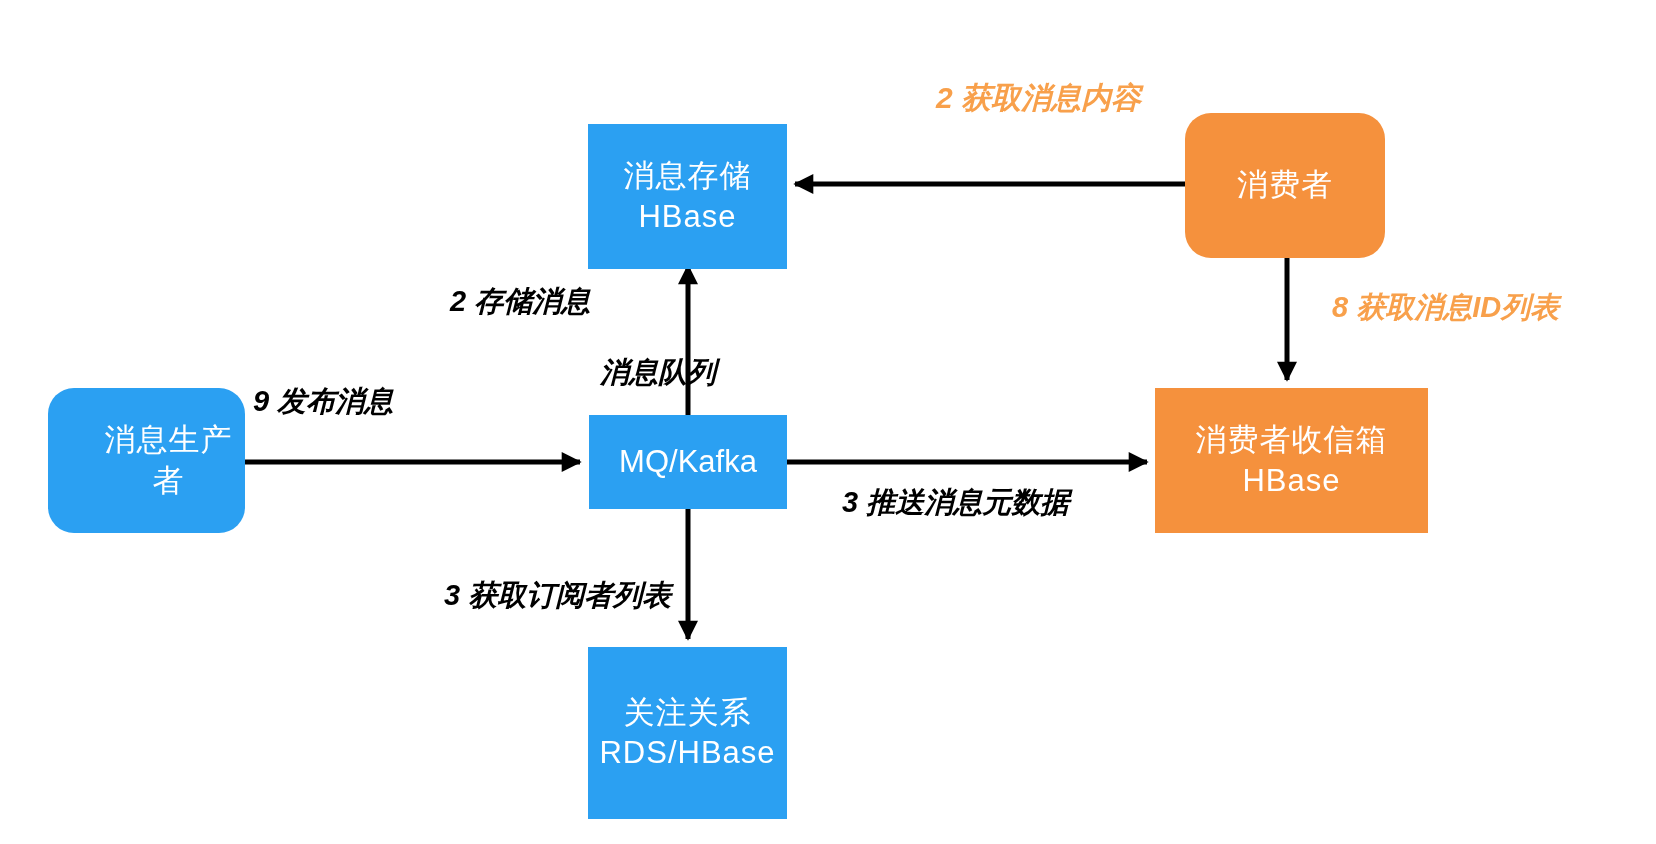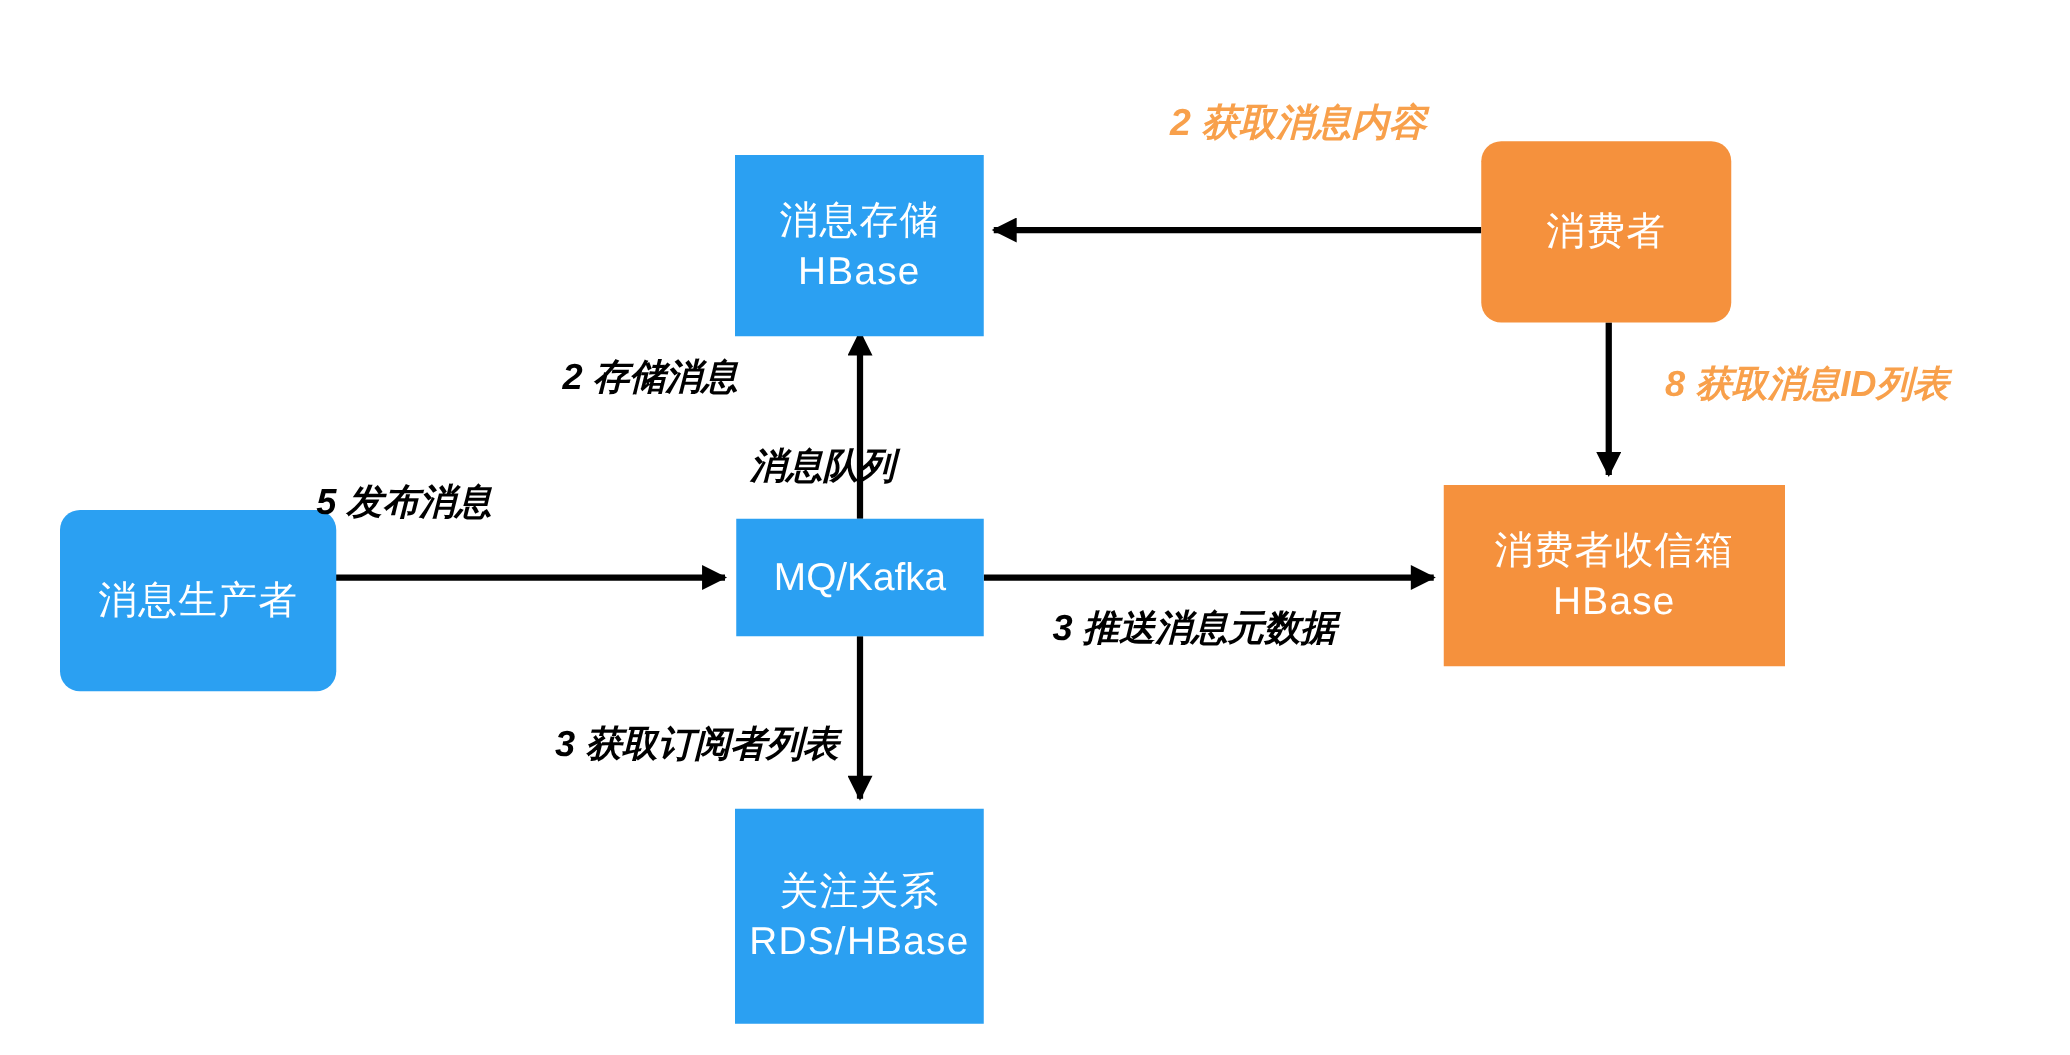--- a/index.html
+++ b/index.html
@@ -36,21 +36,21 @@
     justify-content:center;
     text-align:center;
     color:var(--box-text);
     font-size:31px;
     font-weight:500;
     line-height:1.3;
     letter-spacing:1px;
   }
   .node.blue{background:var(--blue-box);}
   .node.orange{background:var(--orange-box);}
-  .node.rounded{border-radius:16px;}
+  .node.rounded{border-radius:26px;}
   .edge-label{
     position:absolute;
     white-space:nowrap;
     font-size:29px;
     font-weight:700;
     color:var(--label-text);
     font-style:italic;
   }
   .edge-label.orange{color:var(--orange-label);}
 </style>
@@ -66,21 +66,21 @@
       </marker>
     </defs>
     <line x1="233" y1="462" x2="580" y2="462" stroke="#000" stroke-width="5" marker-end="url(#ah)"></line>
     <line x1="688" y1="415" x2="688" y2="266" stroke="#000" stroke-width="5" marker-end="url(#ah)"></line>
     <line x1="688" y1="509" x2="688" y2="639" stroke="#000" stroke-width="5" marker-end="url(#ah)"></line>
     <line x1="787" y1="462" x2="1147" y2="462" stroke="#000" stroke-width="5" marker-end="url(#ah)"></line>
     <line x1="1185" y1="184" x2="795" y2="184" stroke="#000" stroke-width="5" marker-end="url(#ah)"></line>
     <line x1="1287" y1="258" x2="1287" y2="380" stroke="#000" stroke-width="5" marker-end="url(#ah)"></line>
   </svg>
 
-  <div class="node blue rounded" style="left:48px;top:408px;width:221px;height:145px;">
+  <div class="node blue rounded" style="left:48px;top:388px;width:153px;height:145px;padding-left:44px;">
     <span>消息生产者</span>
   </div>
 
   <div class="node blue" style="left:588px;top:124px;width:199px;height:145px;">
     <span>消息存储</span>
     <span>HBase</span>
   </div>
 
   <div class="node blue" style="left:589px;top:415px;width:198px;height:94px;letter-spacing:0;justify-content:center;">
     <span>MQ/Kafka</span>
@@ -93,21 +93,21 @@
 
   <div class="node orange rounded" style="left:1185px;top:113px;width:200px;height:145px;">
     <span>消费者</span>
   </div>
 
   <div class="node orange" style="left:1155px;top:388px;width:273px;height:145px;">
     <span>消费者收信箱</span>
     <span>HBase</span>
   </div>
 
-  <div class="edge-label" style="left:253px;top:382px;">5 发布消息</div>
+  <div class="edge-label" style="left:253px;top:382px;">9 发布消息</div>
 
   <div class="edge-label" style="left:450px;top:282px;">2 存储消息</div>
 
   <div class="edge-label" style="left:600px;top:353px;">消息队列</div>
 
   <div class="edge-label" style="left:444px;top:576px;">3 获取订阅者列表</div>
 
   <div class="edge-label" style="left:842px;top:483px;">3 推送消息元数据</div>
 
   <div class="edge-label orange" style="left:936px;top:78px;font-size:30px;">2 获取消息内容</div>

